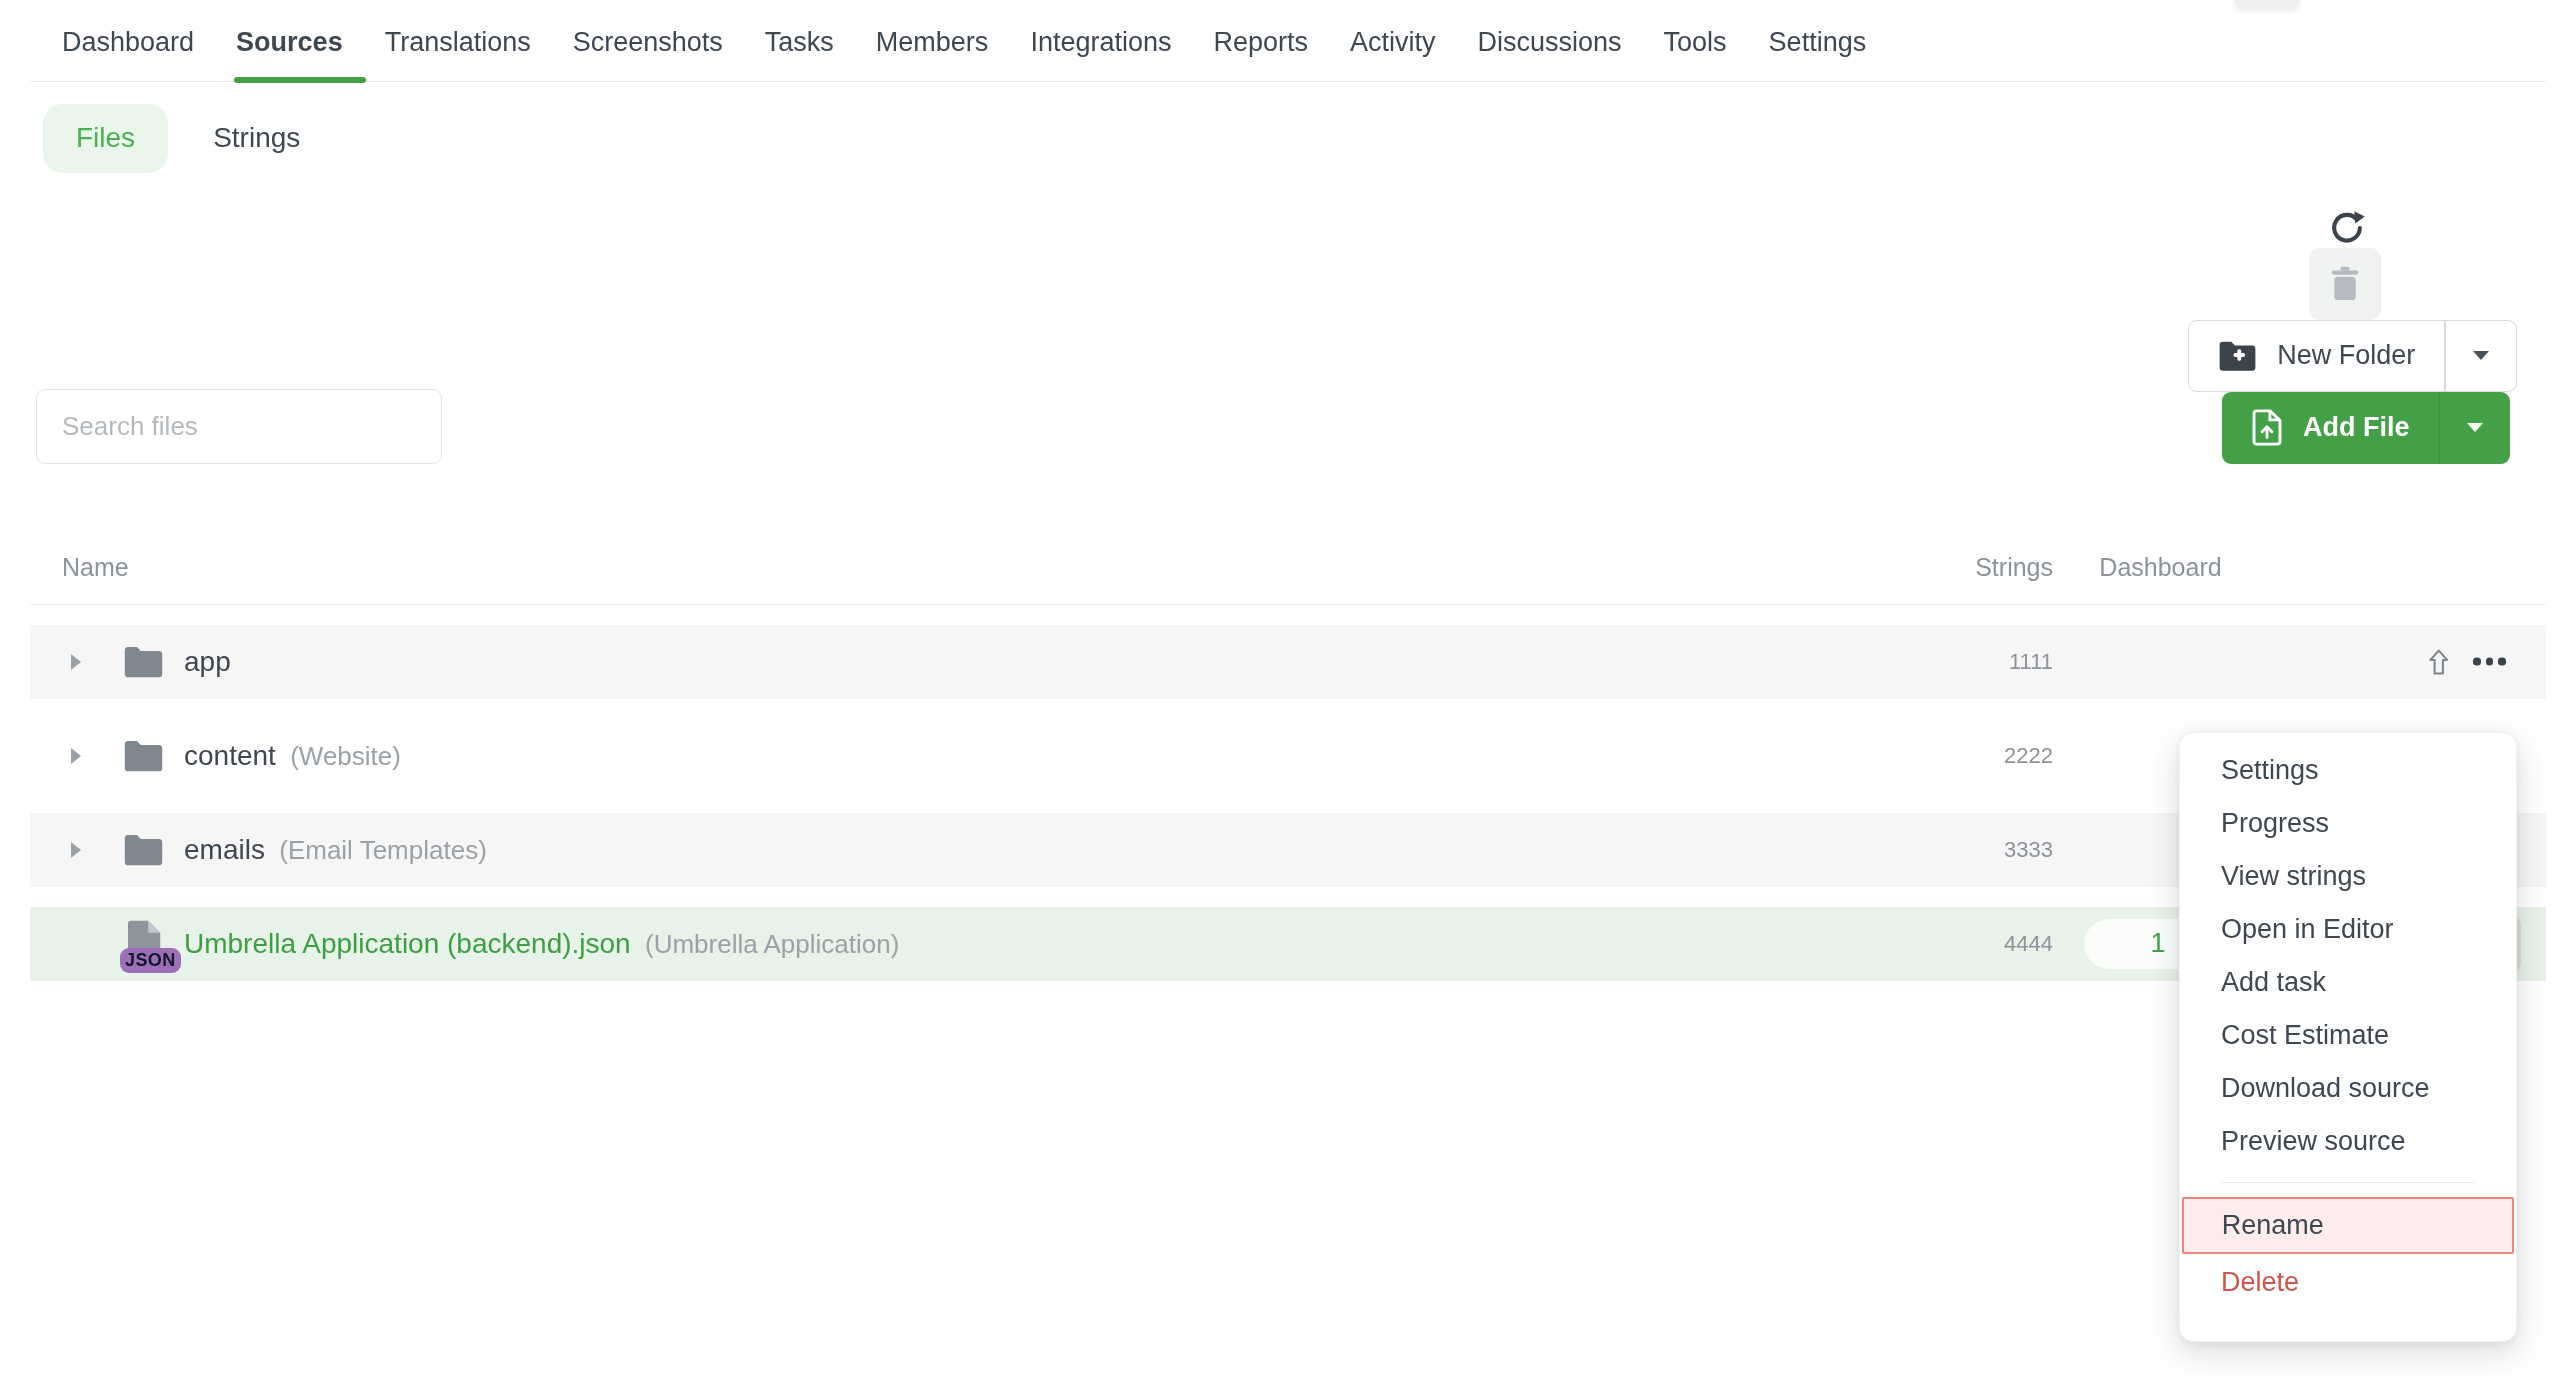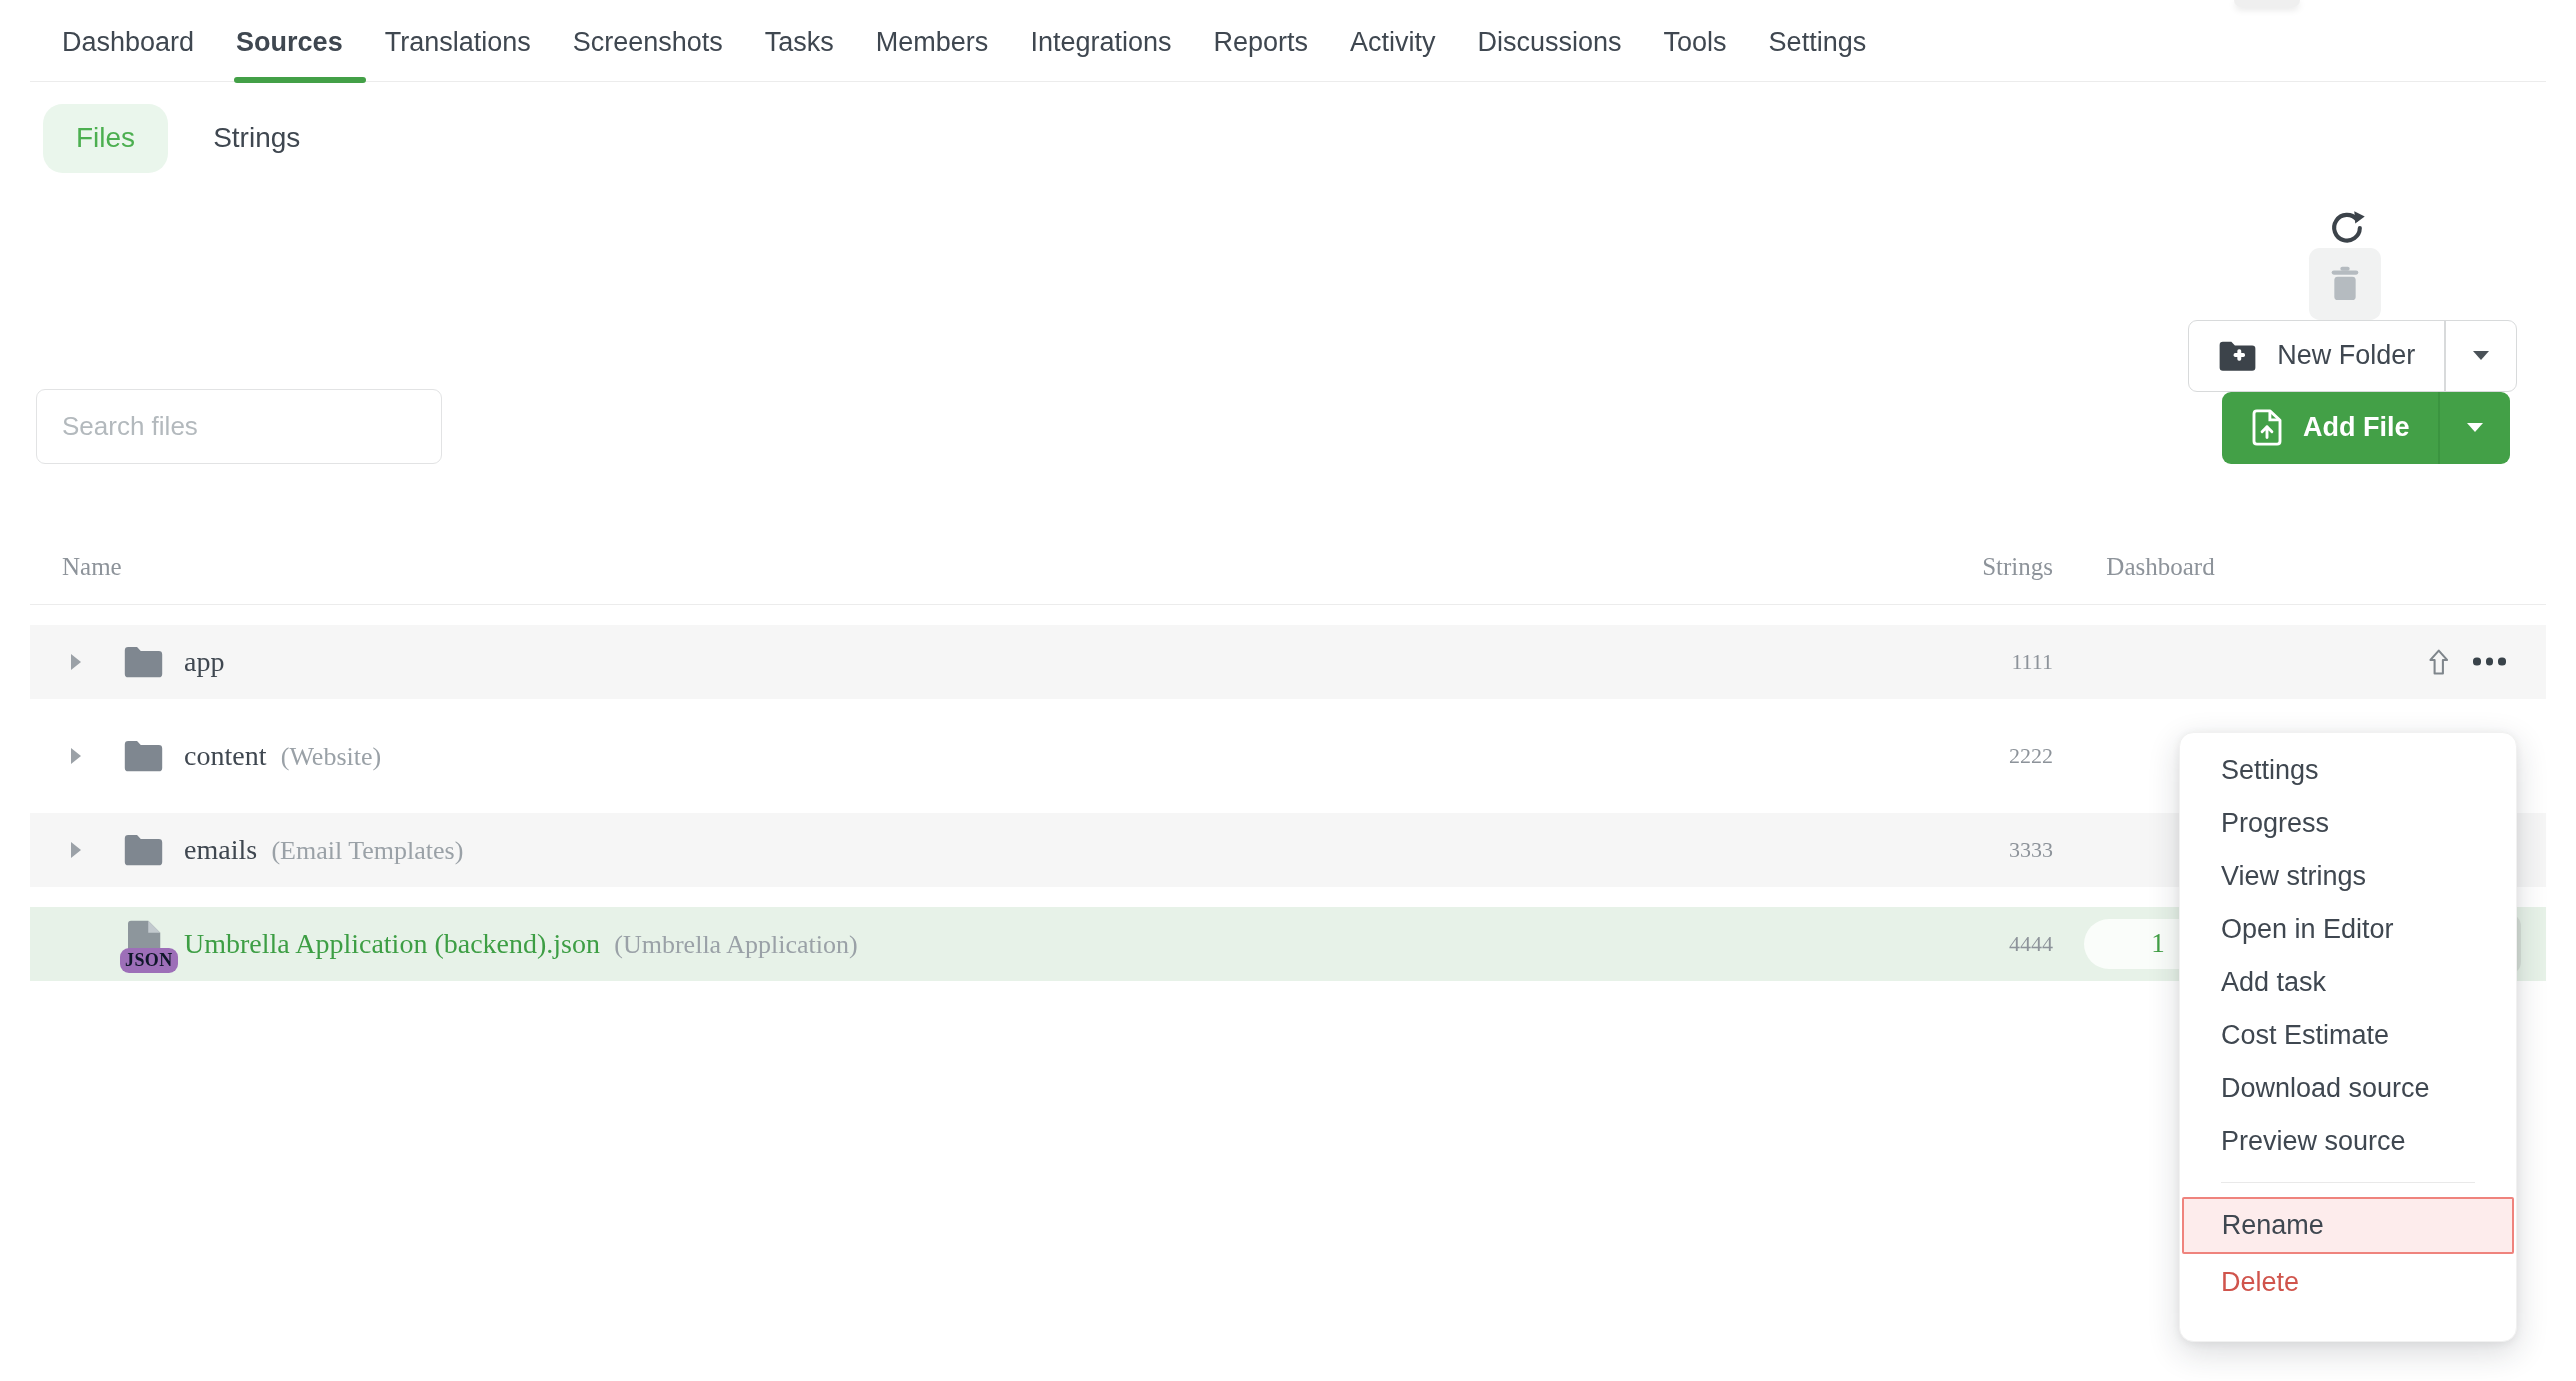--- a/index.html
+++ b/index.html
@@ -47,21 +47,21 @@
   .btn-new-folder .main { color:#3f4750; }
   .btn-new-folder .sep { background:#d8dadb; }
   .btn-add-file { background:#43a047; }
   .btn-add-file .main { color:#fff; font-weight:bold; }
   .btn-add-file .sep { background:#3b9440; }
   .caret-down { width:0; height:0; border-left:8px solid transparent;
     border-right:8px solid transparent; border-top:9px solid #4a5258; }
   .caret-down.white { border-top-color:#fff; }
 
   
-  .files-table { margin:89px 30px 0;font-family:Liberation Serif, serif; }
+  .files-table { margin:89px 30px 0; }
   .thead { position:relative; height:52px; border-bottom:1.8px solid #ececec;
     font-size:25px; color:#8d939a; }
   .th-name { position:absolute; left:32px; top:0; }
   .th-strings { position:absolute; right:493px; top:0; }
   .th-revision { position:absolute; right:314px; top:0; width:143px; text-align:center; }
   .row { position:relative; height:74px;margin-top:20px; }
   .row.alt { background:#f6f6f6; }
   .row.selected { background:#e7f2e8; }
   .caret-cell { position:absolute; left:41px; top:50%; transform:translateY(-50%);
     width:0; height:0; border-top:8px solid transparent; border-bottom:8px solid transparent;

